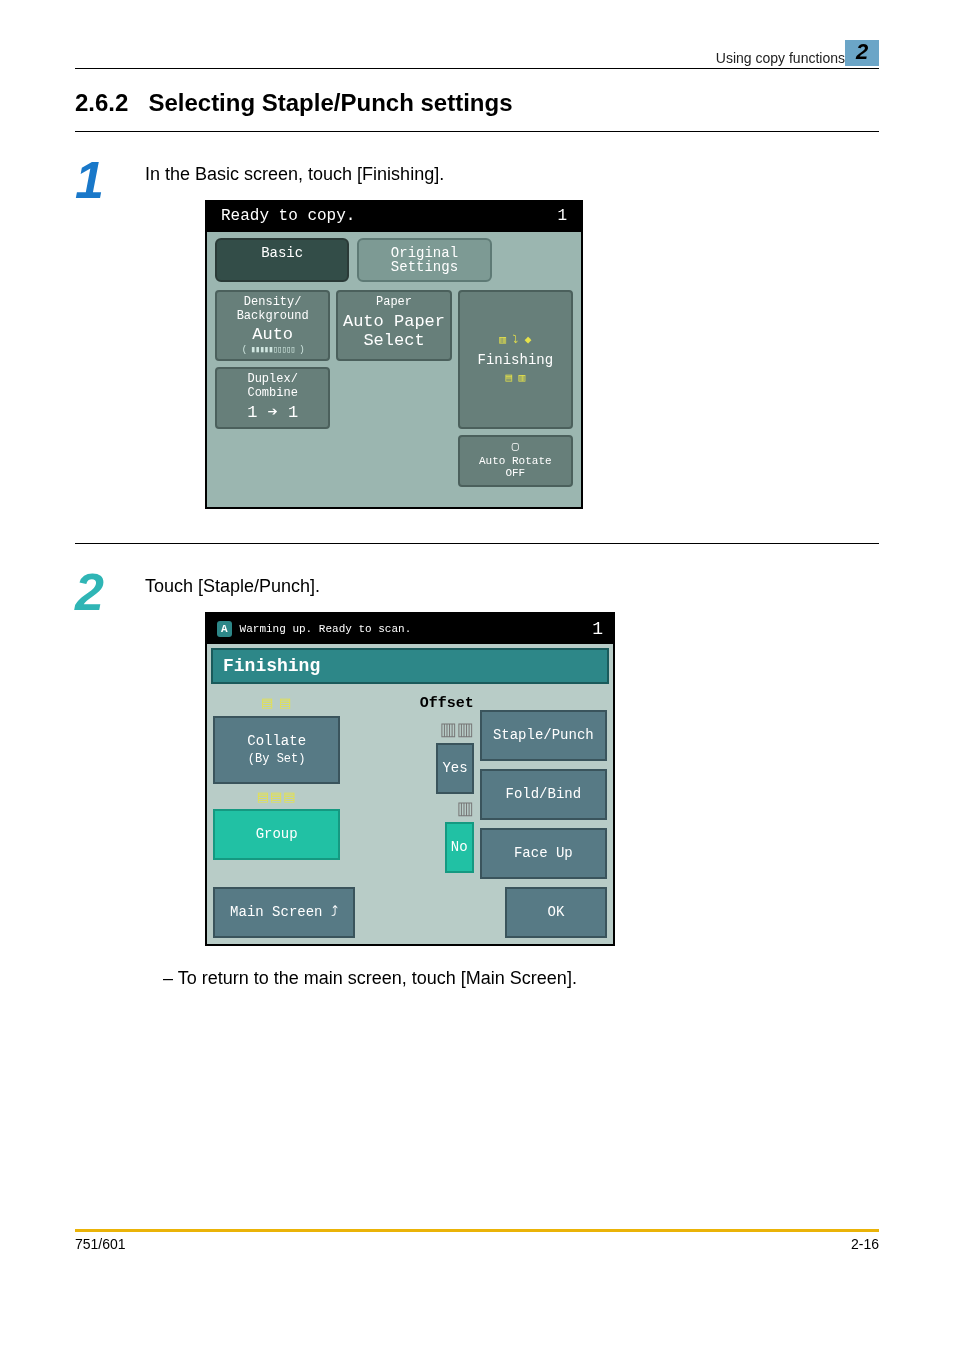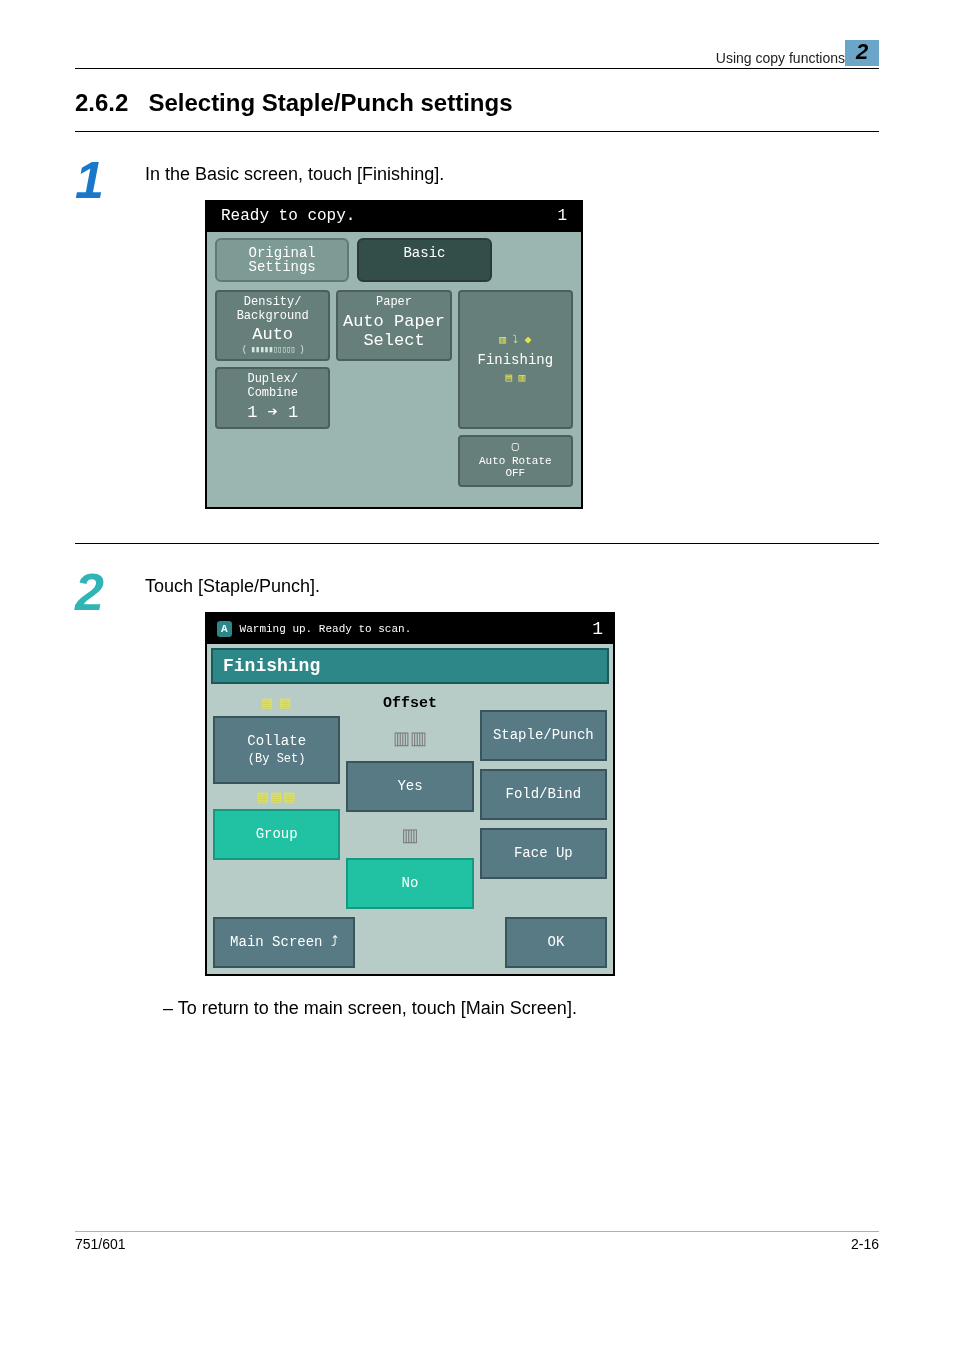--- a/index.html
+++ b/index.html
@@ -202,34 +202,34 @@
     font-family: "Courier New", monospace;
     font-size: 14px;
     text-align: center;
     padding: 15px 4px;
     line-height: 1.2;
   }
   .p2-btn.gr { background: #21c1a4; border-color: #159981; color: #fff; }
   .p2-off-hdr { color:#000; font-weight:bold; background: transparent; border: none; }
   .p2-stackicons { font-size: 13px; color:#e6e24a; letter-spacing:1px; }
   .p2-col1 { grid-column:1; display:flex; flex-direction:column; gap:4px; }
-  .p2-col2 { grid-column:2; display:flex; flex-direction:column; gap:11px; }
+  .p2-col2 { grid-column:2; display:flex; flex-direction:column; gap:2px;align-items:flex-end; }
   .p2-col3 { grid-column:3; display:flex; flex-direction:column; gap:8px; padding-top: 16px; }
   .p2-bottom {
     display: flex;
     justify-content: space-between;
     padding: 4px 6px 6px 6px;
     gap: 8px;
   }
   .p2-bottom .p2-btn { width: 130px; }
 
   .footer {
     position: absolute;
     bottom: 28px; left: 75px; right: 75px;
-    border-top: 1px solid #eab308;
+    border-top: 3px solid #eab308;
     display: flex;
     justify-content: space-between;
     font-size: 14px;
     padding-top: 4px;
   }
 
   .p1-cell .arrow { color:#fff; }
   .indent { padding-left: 18px; }
 </style>
 </head>
@@ -254,23 +254,23 @@
     <div class="step-body">
       <p>In the Basic screen, touch [Finishing].</p>
 
       <div class="panel-wrap">
         <div class="p1">
           <div class="p1-top">
             <span>Ready to copy.</span>
             <span>1</span>
           </div>
           <div class="p1-tabs">
+            <div class="p1-tab sel">Basic</div>
             <div class="p1-tab" style="white-space:pre-line;">Original
 Settings</div>
-            <div class="p1-tab sel">Basic</div>
             <div style="flex:0.6"></div>
           </div>
           <div class="p1-grid">
 
             <div class="p1-cell">
               <div class="hd" style="white-space:pre-line;">Density/
 Background</div>
               <div class="val">Auto</div>
               <div class="bar">( ▮▮▮▮▮▯▯▯▯▯ )</div>
             </div>

